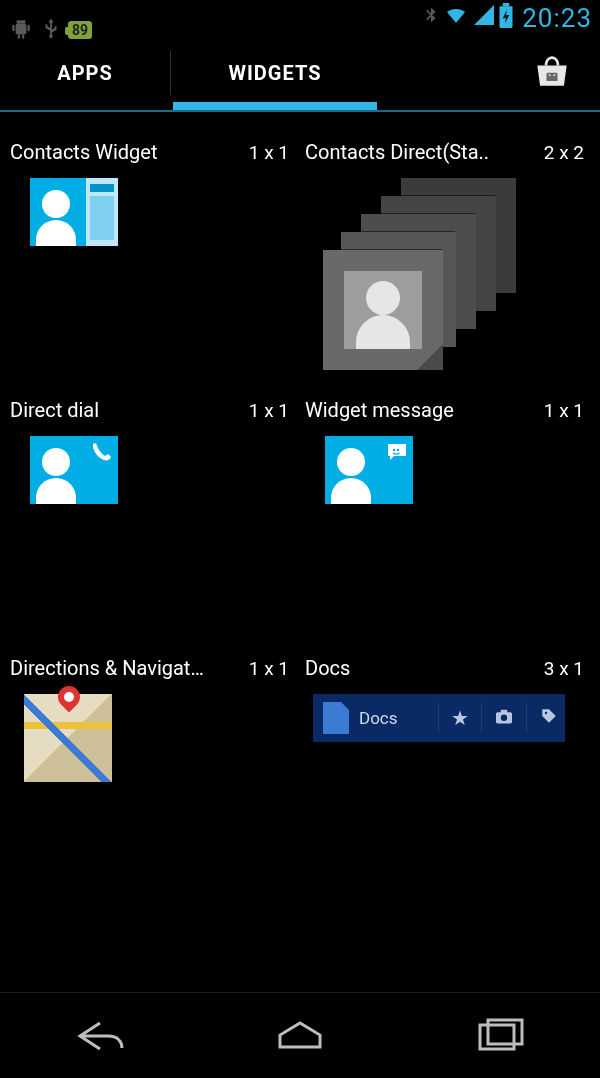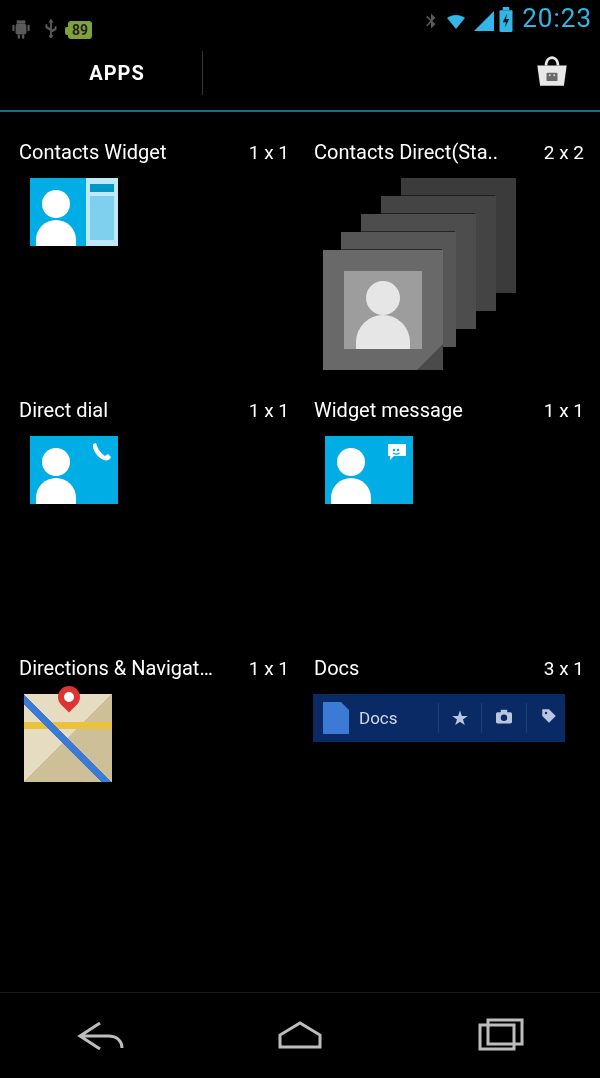--- a/index.html
+++ b/index.html
@@ -1,40 +1,40 @@
 <!DOCTYPE html>
 <html><head>
 <meta charset="utf-8">
 <style>
   * { margin:0; padding:0; box-sizing:border-box; }
   body { background:#000; color:#fff; font-family:Roboto,Arial,sans-serif; width:600px; height:1078px; position:relative; overflow:hidden; }
 
   
   .status-bar { height:36px; display:flex; align-items:center; justify-content:space-between; padding:0 8px; }
   .status-left { display:flex; align-items:center; gap:6px;margin-top:24px; }
-  .status-right { display:flex; align-items:flex-end; gap:2px; }
+  .status-right { display:flex; align-items:flex-start; gap:2px; }
   .status-right svg { display:block; }
   .batt-badge { background:#7fa23a; border-radius:3px; font-size:14px; font-weight:bold; color:#222; padding:1px 4px; display:flex; align-items:center; position:relative; }
   .batt-badge::before { content:""; position:absolute; left:-3px; top:6px; width:3px; height:8px; background:#7fa23a; border-radius:2px 0 0 2px;}
   .clock { color:#33b5e5; font-size:26px; margin-left:6px; letter-spacing:1px; }
 
   
   .tabs-row { height:74px; display:flex; align-items:center; position:relative; padding:0 12px 0 0; }
   .tab { height:74px; display:flex; align-items:center; justify-content:center; font-size:20px; font-weight:bold; letter-spacing:1px; position:relative; color:#fff; }
-  .tab-apps { width:170px;margin-left:32px; }
+  .tab-apps { width:170px; }
   .tab-widgets { width:208px; }
   .tab-divider { width:1px; height:44px; background:#333; }
   .tab-active::after { content:""; position:absolute; left:2px; right:2px; bottom:0; height:8px; background:#33b5e5; }
   .shop { margin-left:auto; padding-right:14px; }
   .full-divider { height:2px; background:#1d6b88; width:100%; }
 
   
   .widget-grid { display:grid; grid-template-columns:1fr 1fr; grid-template-rows:230px 230px 230px; padding:28px 10px 0 10px; column-gap:10px; row-gap:28px; }
   .cell { position:relative; }
-  .cell-head { display:flex; align-items:baseline; justify-content:space-between; padding-right:6px;margin-left:9px; }
+  .cell-head { display:flex; align-items:baseline; justify-content:space-between; padding-right:6px; }
   .cell-title { font-size:20px; color:#fff; white-space:nowrap; overflow:hidden; text-overflow:ellipsis; max-width:195px; }
   .cell-dim { font-size:19px; color:#ffffff; white-space:nowrap; margin-left:6px; }
   .preview { margin-top:14px; }
 
   
   .contact-tile { width:88px; height:68px; background:#00aee5; position:relative; margin-left:20px; display:flex; }
   .contact-tile .avatar { width:56px; height:68px; position:relative; }
   .contact-tile .avatar::before { content:""; position:absolute; left:12px; top:12px; width:28px; height:28px; background:#fff; border-radius:50%; }
   .contact-tile .avatar::after { content:""; position:absolute; left:6px; top:42px; width:40px; height:26px; background:#fff; border-radius:26px 26px 0 0; }
   .contact-tile .right-strip { width:32px; height:68px; background:#bfe9fb; position:relative; }
@@ -126,20 +126,21 @@
           <path fill="#031a22" d="M8 6l-4 8h3l-1 5 4-8H7z"></path>
         </svg>
     </span>
     <span class="clock">20:23</span>
   </div>
 </div>
 
 <div class="tabs-row">
   <div class="tab tab-apps">APPS</div>
   <div class="tab-divider"></div>
+  <div class="tab tab-widgets tab-active">WIDGETS</div>
   <div class="shop">
     <svg width="44" height="44" viewBox="0 0 48 48">
         <g fill="#e8e8e8">
           <path d="M8 18h32l-3 22H11z"></path>
           <path d="M16 18c0-6 4-10 8-10s8 4 8 10h-3c0-4-2-7-5-7s-5 3-5 7z"></path>
         </g>
         <g transform="translate(18,26)">
           <rect width="12" height="9" rx="1" fill="#6a6a6a"></rect>
           <circle cx="3.5" cy="2.5" r="1" fill="#e8e8e8"></circle>
           <circle cx="8.5" cy="2.5" r="1" fill="#e8e8e8"></circle>

